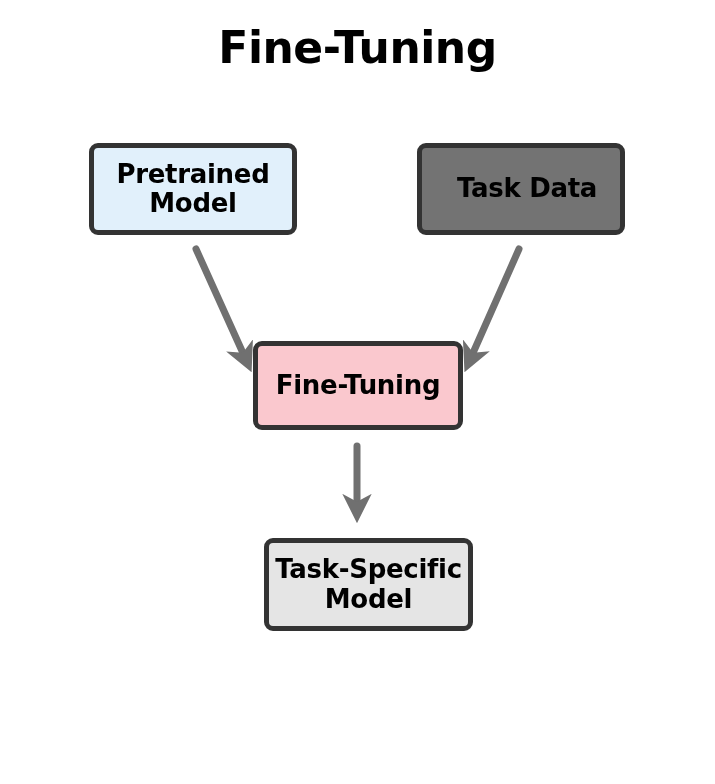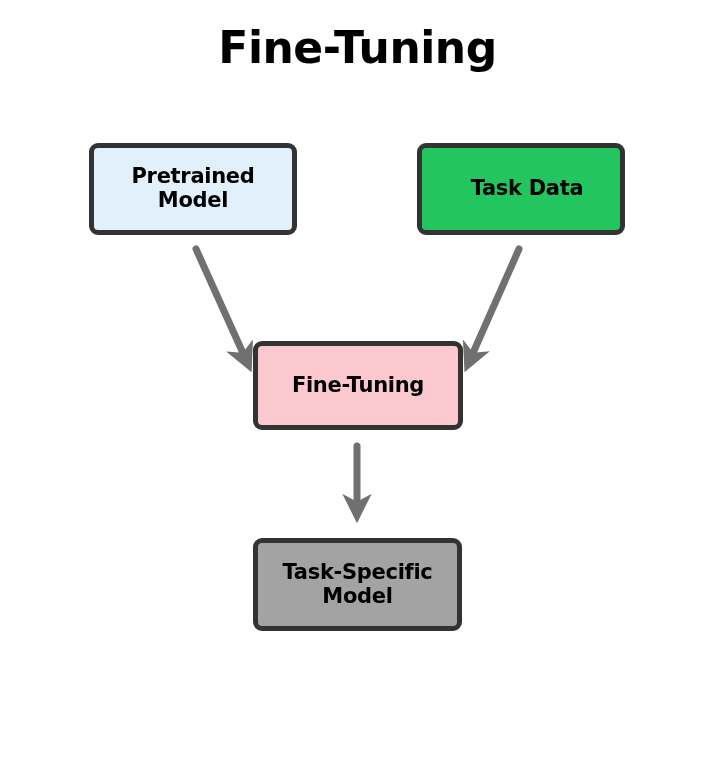--- a/index.html
+++ b/index.html
@@ -36,21 +36,21 @@
     position: absolute;
     box-sizing: border-box;
     border: 5px solid #333333;
     border-radius: 9px;
     display: flex;
     align-items: center;
     justify-content: center;
     z-index: 3;
   }
   .node-label {
-    font-size: 21px;
+    font-size: 26px;
     font-weight: bold;
     color: #000000;
     line-height: 1.12;
     text-align: center;
     white-space: nowrap;
     letter-spacing: -0.3px;
   }
   
   #node-pretrained {
     left: 89px;  top: 143px;  width: 208px; height: 92px;
@@ -94,32 +94,32 @@
     <line x1="357" y1="446" x2="357" y2="512" stroke="#707070" stroke-width="7" stroke-linecap="round" marker-end="url(#arrowhead)"></line>
   </svg>
 
   <div class="node" id="node-pretrained" style="background:#e1f0fb;">
     <div class="node-label">
       <span>Pretrained</span><br>
       <span>Model</span>
     </div>
   </div>
 
-  <div class="node" id="node-taskdata" style="background:#22c55e;padding-left:12px;">
+  <div class="node" id="node-taskdata" style="background:#737373;padding-left:12px;">
     <div class="node-label">
       <span>Task Data</span><br>
     </div>
   </div>
 
   <div class="node" id="node-finetuning" style="background:#fac8ce;">
     <div class="node-label">
       <span>Fine-Tuning</span><br>
     </div>
   </div>
 
-  <div class="node" id="node-taskspecific" style="background:#a3a3a3;">
+  <div class="node" id="node-taskspecific" style="background:#e5e5e5;margin-left:11px;">
     <div class="node-label">
       <span>Task-Specific</span><br>
       <span>Model</span>
     </div>
   </div>
 
 </div>
 
 </body></html>

